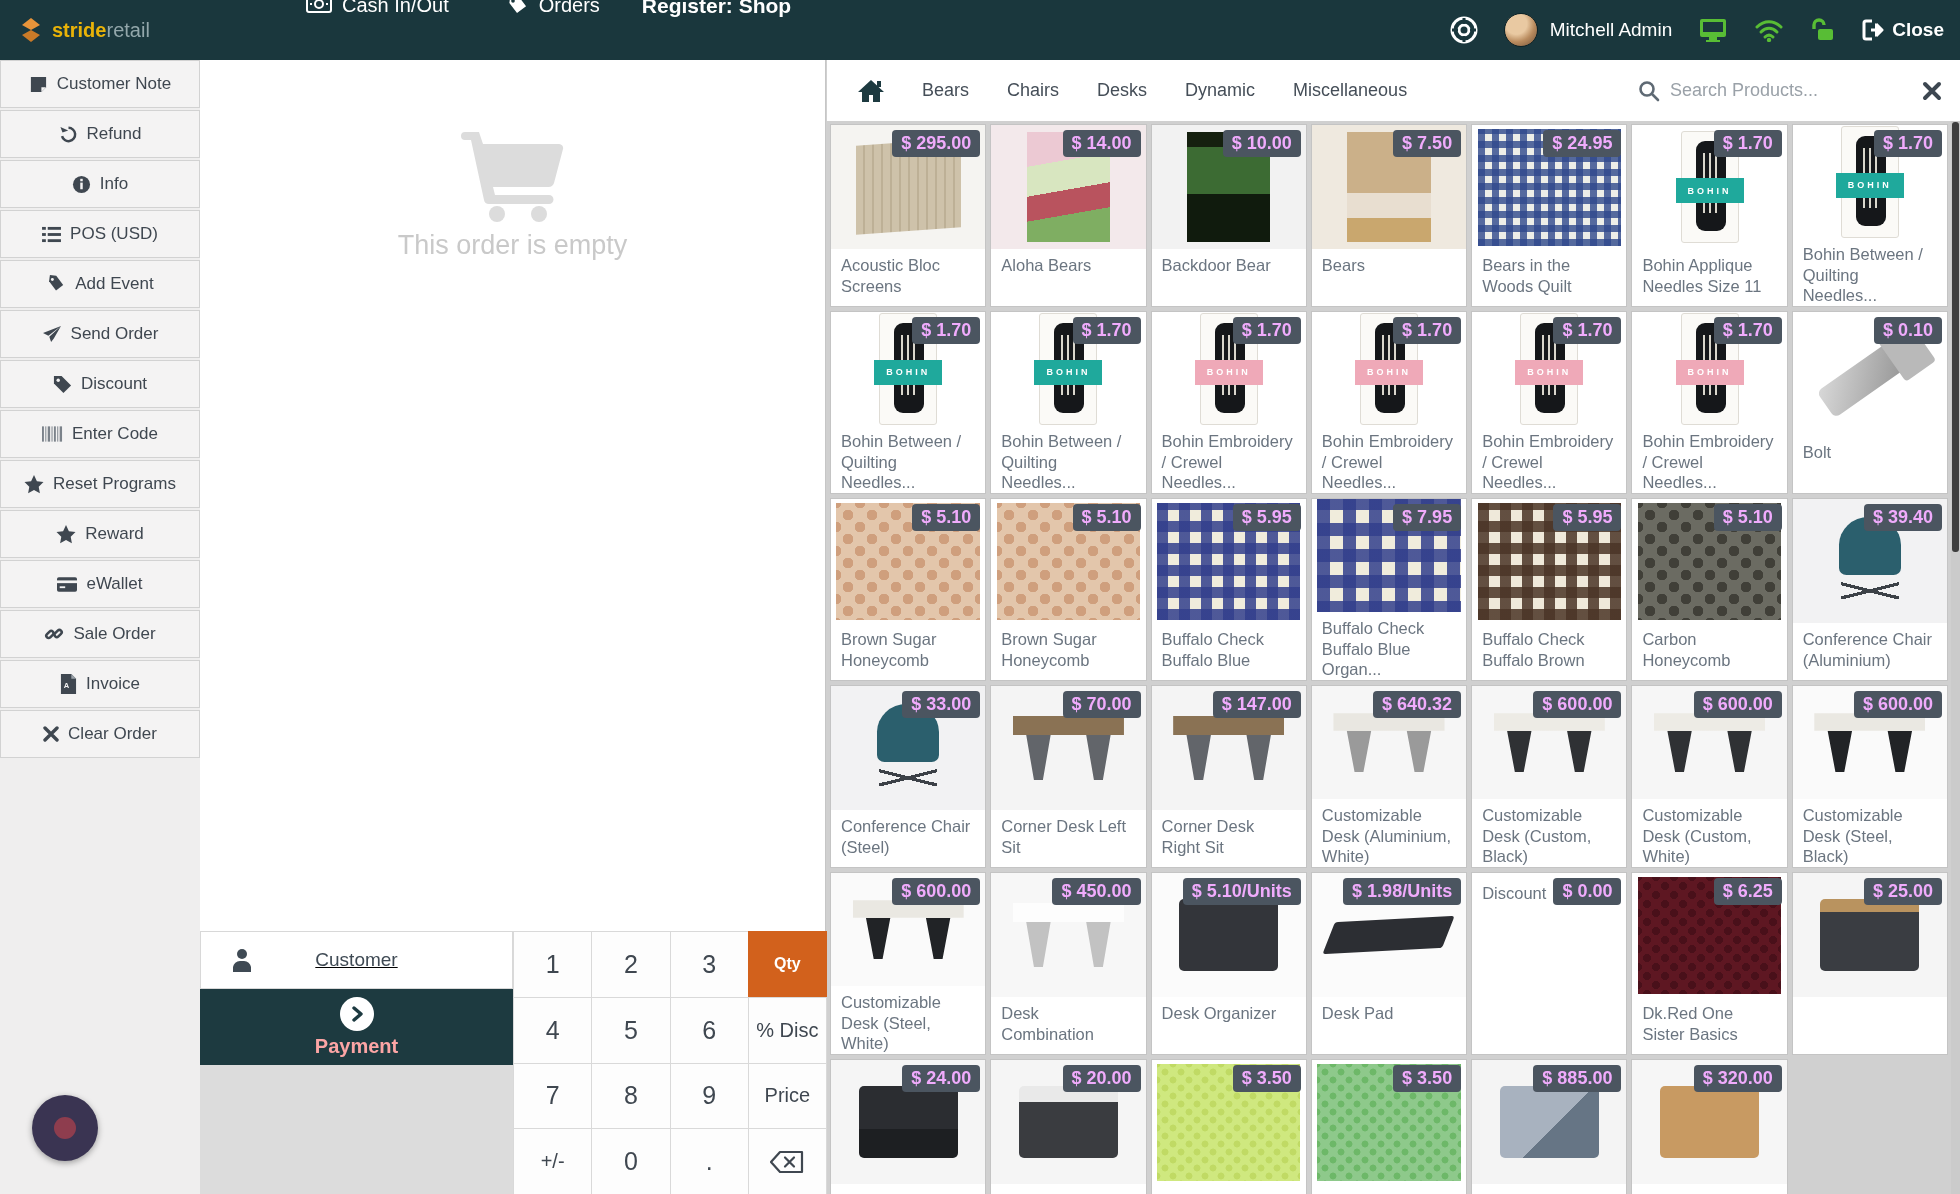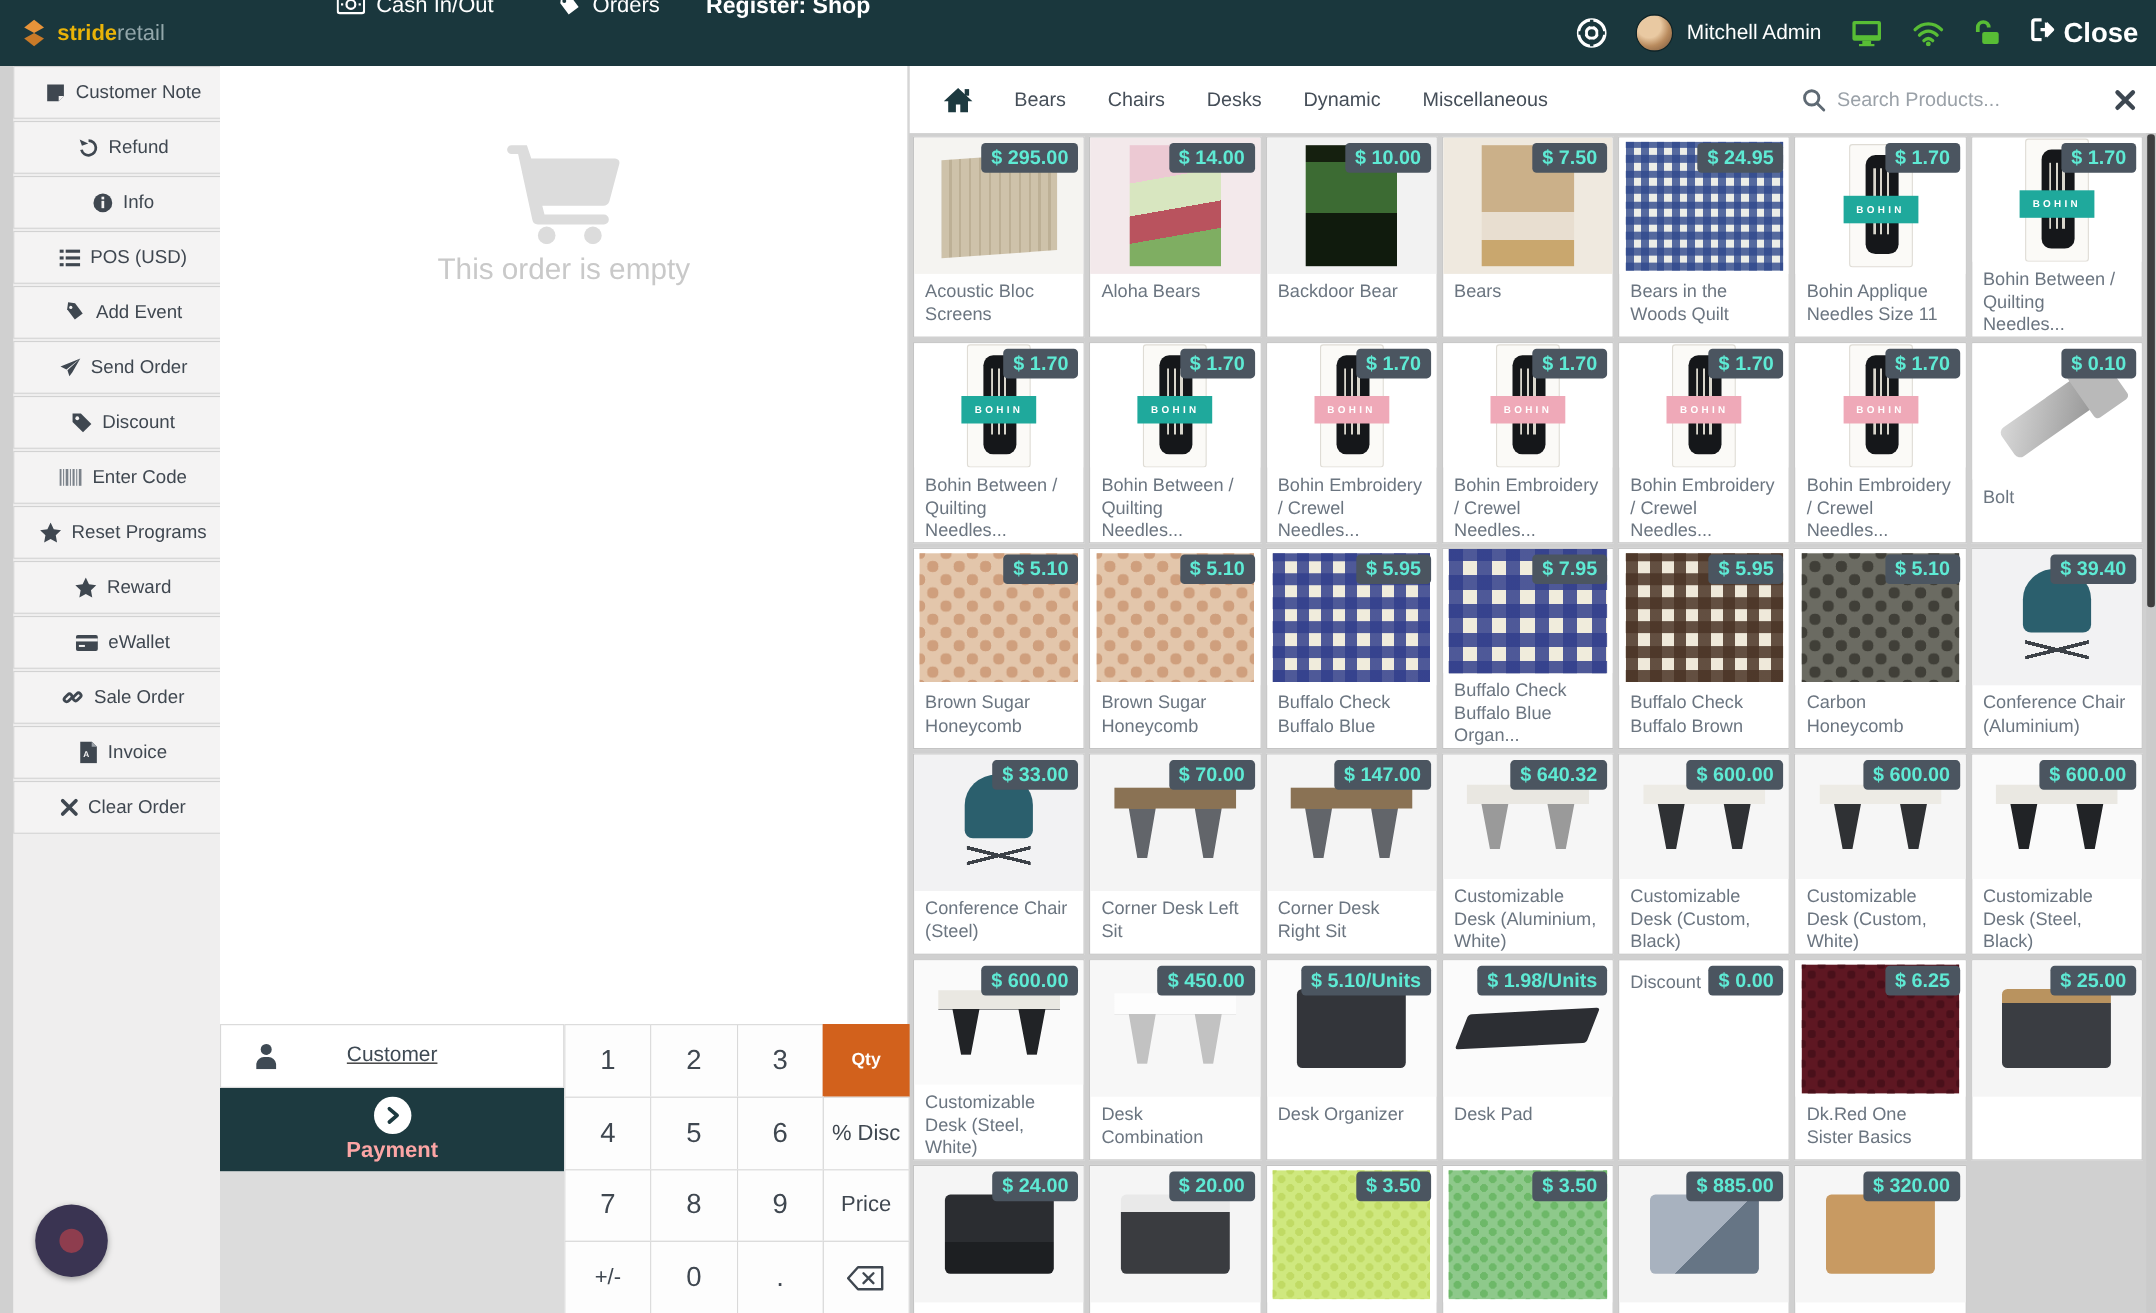--- a/index.html
+++ b/index.html
@@ -15,24 +15,24 @@
   .brand-light { color:#93a7ab; font-weight:300; }
   .topbar-center { display:flex; align-items:center; gap:0; }
   .tb-item { display:flex; align-items:flex-start; gap:10px; font-size:20px; padding:0 28px;
     height:72px; cursor:pointer; }
   .tb-register { font-size:21px; font-weight:bold; padding:0 14px; }
   .topbar-right { margin-left:auto; display:flex; align-items:center; gap:26px; margin-right:16px; }
   .avatar { width:34px; height:34px; border-radius:50%;
     background:radial-gradient(circle at 35% 30%, #e9c9a2 0 35%, #b98b5e 60%, #6e4f37 100%);
     border:1px solid #0e2226; }
   .user-name { font-size:19px; margin-left:-14px; }
-  .tb-close { display:flex; gap:8px; font-size:25px; font-weight:bold; cursor:pointer; }
-
-  
-  .sidebar { position:fixed; left:0; top:60px; width:200px; bottom:0; background:#efeeee;margin-left:12px; }
+  .tb-close { display:flex; gap:8px; font-size:19px; font-weight:bold; cursor:pointer; }
+
+  
+  .sidebar { position:fixed; left:0; top:60px; width:200px; bottom:0; background:#efeeee; }
   .side-btn { height:48px; margin:0 0 2px 0; background:#f4f3f3; border:1px solid #d2d2d2;
     display:flex; align-items:center; justify-content:center; gap:9px;
     font-size:17px; color:#3f4750; cursor:pointer; }
 
   
   .order-panel { position:fixed; left:200px; top:60px; width:626px; bottom:0; background:#fff;
     border-right:1px solid #c6c6c6; }
   .empty-order { display:flex; flex-direction:column; align-items:center; padding-top:66px; gap:8px; }
   .empty-text { font-size:27px; color:#c9c9c9; }
 
@@ -69,21 +69,21 @@
     font-family:"Liberation Sans",sans-serif; }
   .search-wrap input::placeholder { color:#9aa1a8; }
   .clear-x { cursor:pointer; display:flex; align-items:center; }
 
   .grid { position:absolute; left:0; top:61px; right:9px; bottom:0; padding:3px;
     display:grid; grid-template-columns:repeat(7,1fr); grid-auto-rows:183px; gap:4px; overflow:hidden; }
   .card { background:#fff; border:1px solid #c4c4c4; position:relative; display:flex;
     flex-direction:column; cursor:pointer; overflow:hidden; }
   .imgwrap { height:124px; display:flex; align-items:center; justify-content:center;
     background:var(--pa,#fff); overflow:hidden; position:relative; }
-  .badge { position:absolute; top:5px; right:5px; background:#4b5560; color:#5eead4;
+  .badge { position:absolute; top:5px; right:5px; background:#4b5560; color:#f0abfc;
     font-weight:bold; font-size:18px; padding:3px 9px; border-radius:4px; z-index:2; white-space:nowrap; }
   .pname { padding:6px 10px 0 10px; font-size:16.5px; color:#6b7580; line-height:1.25; }
   .pname.top { padding-top:10px; }
 
   
   .swatch { width:93%; height:117px; }
   .sw-honeycomb { background-color:var(--ha);
     background-image:radial-gradient(circle, var(--hb) 30%, rgba(0,0,0,0) 32%),
                      radial-gradient(circle, var(--hb) 30%, rgba(0,0,0,0) 32%);
     background-size:var(--sz) var(--sz);

